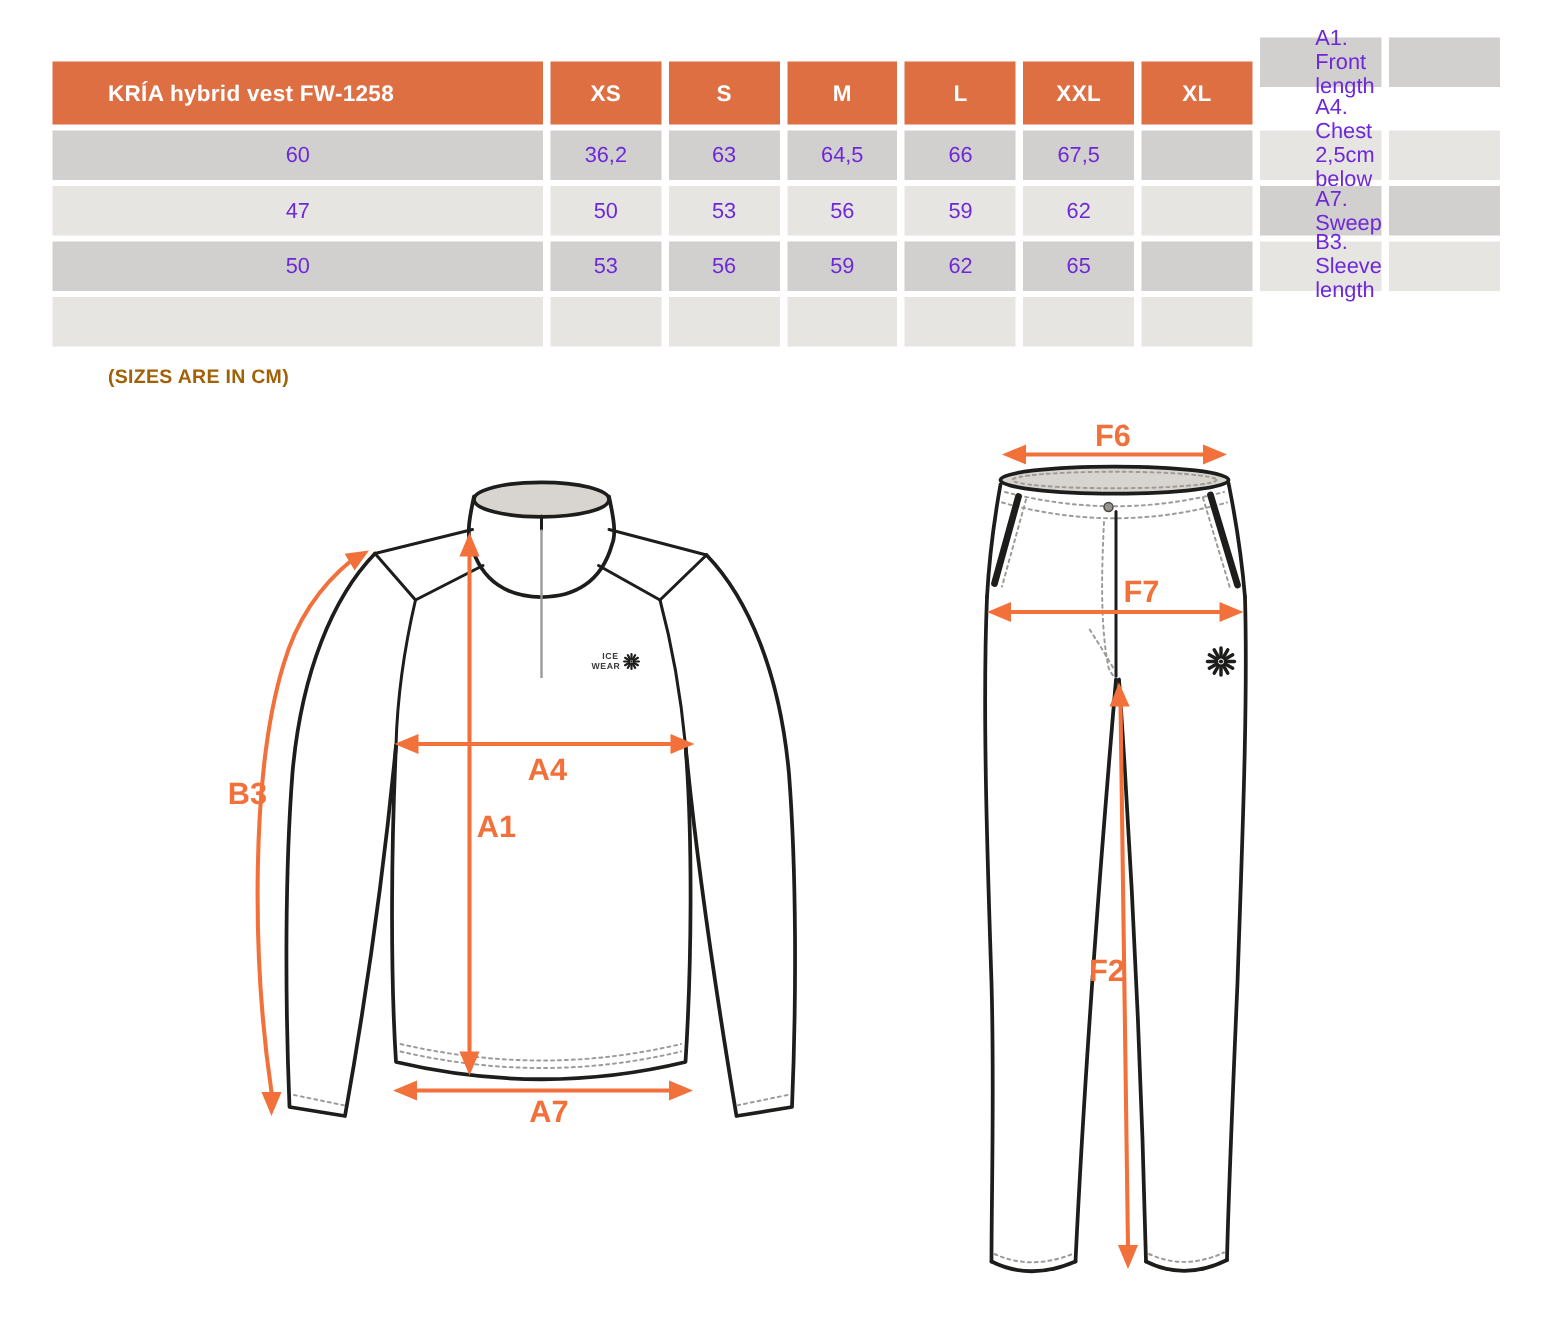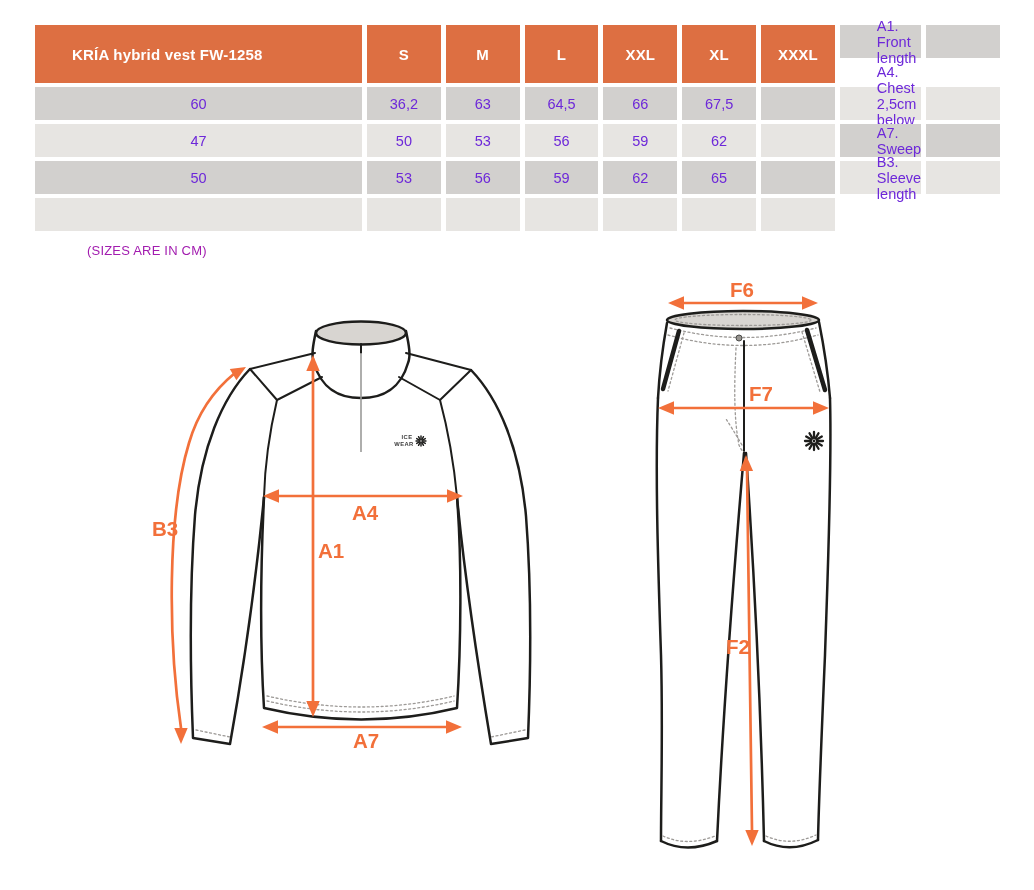--- a/index.html
+++ b/index.html
@@ -12,29 +12,29 @@
   
   .size-table {
     position:absolute; left:35px; top:25px; width:965px;
     display:grid; grid-template-columns:327px repeat(8, 1fr);
     column-gap:5px; row-gap:4px;
   }
   .cell {
     display:flex; align-items:center; justify-content:center;
     font-size:14.5px; color:#6d28d9; box-sizing:border-box;
   }
-  .cell.h  { height:58px; background:#DD6F42; color:#ffffff; font-weight:bold; font-size:15px; letter-spacing:.2px; }
+  .cell.h  { height:42px; background:#DD6F42; color:#ffffff; font-weight:bold; font-size:15px; letter-spacing:.2px;margin-top:16px; }
   .cell.d  { height:33px; }
   .cell.left { justify-content:flex-start; padding-left:37px; }
   .r-dark  { background:#D2D0CE; }
   .r-light { background:#E7E5E2; }
 
   .note {
-    position:absolute; left:87px; top:243px;
-    color:#a21caf; font-weight:normal; font-size:13px; letter-spacing:.2px;
+    position:absolute; left:72px; top:243px;
+    color:#a16207; font-weight:bold; font-size:13px; letter-spacing:.2px;
   }
 
   
   svg.fig { position:absolute; overflow:visible; }
   #shirt-svg { left:120px; top:275px; }
   #pants-svg { left:625px; top:275px; }
 
   .ink    { stroke:#1D1D1B; fill:none; stroke-linecap:round; stroke-linejoin:round; }
   .w25    { stroke-width:2.5; }
   .w2     { stroke-width:2; }
@@ -54,26 +54,26 @@
   }
 </style>
 </head>
 <body>
 
 <div class="page">
 
   <div class="size-table">
 
     <div class="cell h left">KRÍA hybrid vest FW-1258</div>
+    <div class="cell h">XS</div>
     <div class="cell h">S</div>
     <div class="cell h">M</div>
     <div class="cell h">L</div>
     <div class="cell h">XXL</div>
     <div class="cell h">XL</div>
-    <div class="cell h">XXXL</div>
 
     <div class="cell d left r-dark">A1. Front length</div>
     <div class="cell d r-dark"></div>
     <div class="cell d r-dark">60</div>
     <div class="cell d r-dark">36,2</div>
     <div class="cell d r-dark">63</div>
     <div class="cell d r-dark">64,5</div>
     <div class="cell d r-dark">66</div>
     <div class="cell d r-dark">67,5</div>
     <div class="cell d r-dark"></div>

